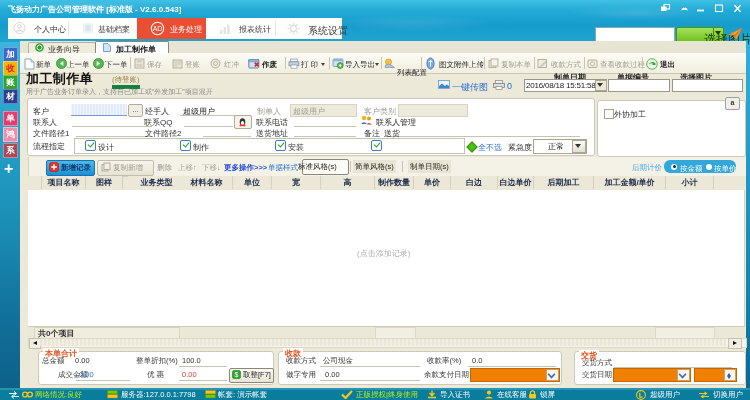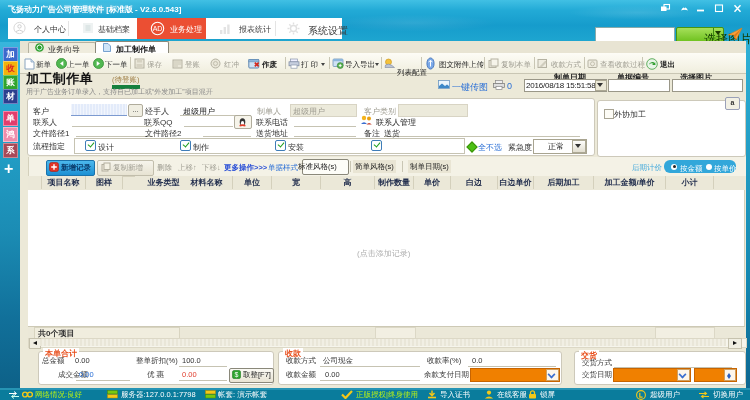--- a/index.html
+++ b/index.html
@@ -346,21 +346,21 @@
 <div class="lbl white" style="left:680px;top:164px;font-size:7.5px">按金额</div>
 <div class="ab" style="left:706px;top:163.5px;width:6px;height:6px;background:#fff;border-radius:50%"></div>
 <div class="lbl white" style="left:714px;top:164px;font-size:7.5px">按单价</div>
 </div>
 
 <div id="table" style="position:absolute;left:0;top:0">
 <div class="ab" style="left:28px;top:176px;width:717px;height:14px;background:#ebe8d8;border-top:1px solid #d4d0bc;border-bottom:1px solid #cdc9b5"></div>
 <div class="hcell" style="left:28px;width:13px">&nbsp;</div>
 <div class="hcell" style="left:42px;width:43px">项目名称</div>
 <div class="hcell" style="left:86px;width:36px">图样</div>
-<div class="hcell" style="left:135px;width:57px">业务类型</div>
+<div class="hcell" style="left:128px;width:57px">业务类型</div>
 <div class="hcell" style="left:181px;width:51px">材料名称</div>
 <div class="hcell" style="left:233px;width:38px">单位</div>
 <div class="hcell" style="left:272px;width:48px">宽</div>
 <div class="hcell" style="left:321px;width:53px">高</div>
 <div class="hcell" style="left:375px;width:38px">制作数量</div>
 <div class="hcell" style="left:414px;width:36px">单价</div>
 <div class="hcell" style="left:451px;width:46px">白边</div>
 <div class="hcell" style="left:498px;width:35px">白边单价</div>
 <div class="hcell" style="left:534px;width:59px">后期加工</div>
 <div class="hcell" style="left:594px;width:71px">加工金额/单价</div>
@@ -409,21 +409,21 @@
 
 <div class="gbox" style="left:278px;top:351px;width:282px;height:32px">
         <div class="gtitle" style="left:4px">收款</div>
       </div>
 <div class="lbl" style="left:286px;top:356px;color:#333">收款方式</div>
 <div class="fld" style="left:320px;top:355px;width:100px"></div>
 <div class="lbl" style="left:323px;top:356px;color:#333">公司现金</div>
 <div class="lbl" style="left:427px;top:356px;color:#333">收款率(%)</div>
 <div class="fld" style="left:468px;top:355px;width:88px"></div>
 <div class="lbl" style="left:472px;top:356px;color:#333">0.0</div>
-<div class="lbl" style="left:286px;top:370px;color:#333">收款金额</div>
+<div class="lbl" style="left:286px;top:370px;color:#333">做字专用</div>
 <div class="fld" style="left:320px;top:369px;width:100px"></div>
 <div class="lbl" style="left:325px;top:370px;color:#333">0.00</div>
 <div class="lbl" style="left:424px;top:370px;color:#333">余款支付日期</div>
 <div class="ab" style="left:470px;top:368px;width:88px;height:12px;background:#f08000;border:1px solid #c86400"></div>
 <div class="ab" style="left:546px;top:369px;width:11px;height:10px;background:#fdf6ec;border:1px solid #d0a060"></div>
 <div class="ab" style="left:548px;top:372px;width:5px;height:5px;border-right:2px solid #3a6ed0;border-bottom:2px solid #3a6ed0;transform:rotate(45deg) scale(.8);margin-top:-1px"></div>
 
 <div class="gbox" style="left:574px;top:351px;width:170px;height:32px">
         <div class="gtitle" style="left:4px;top:-2px">交货</div>
       </div>

